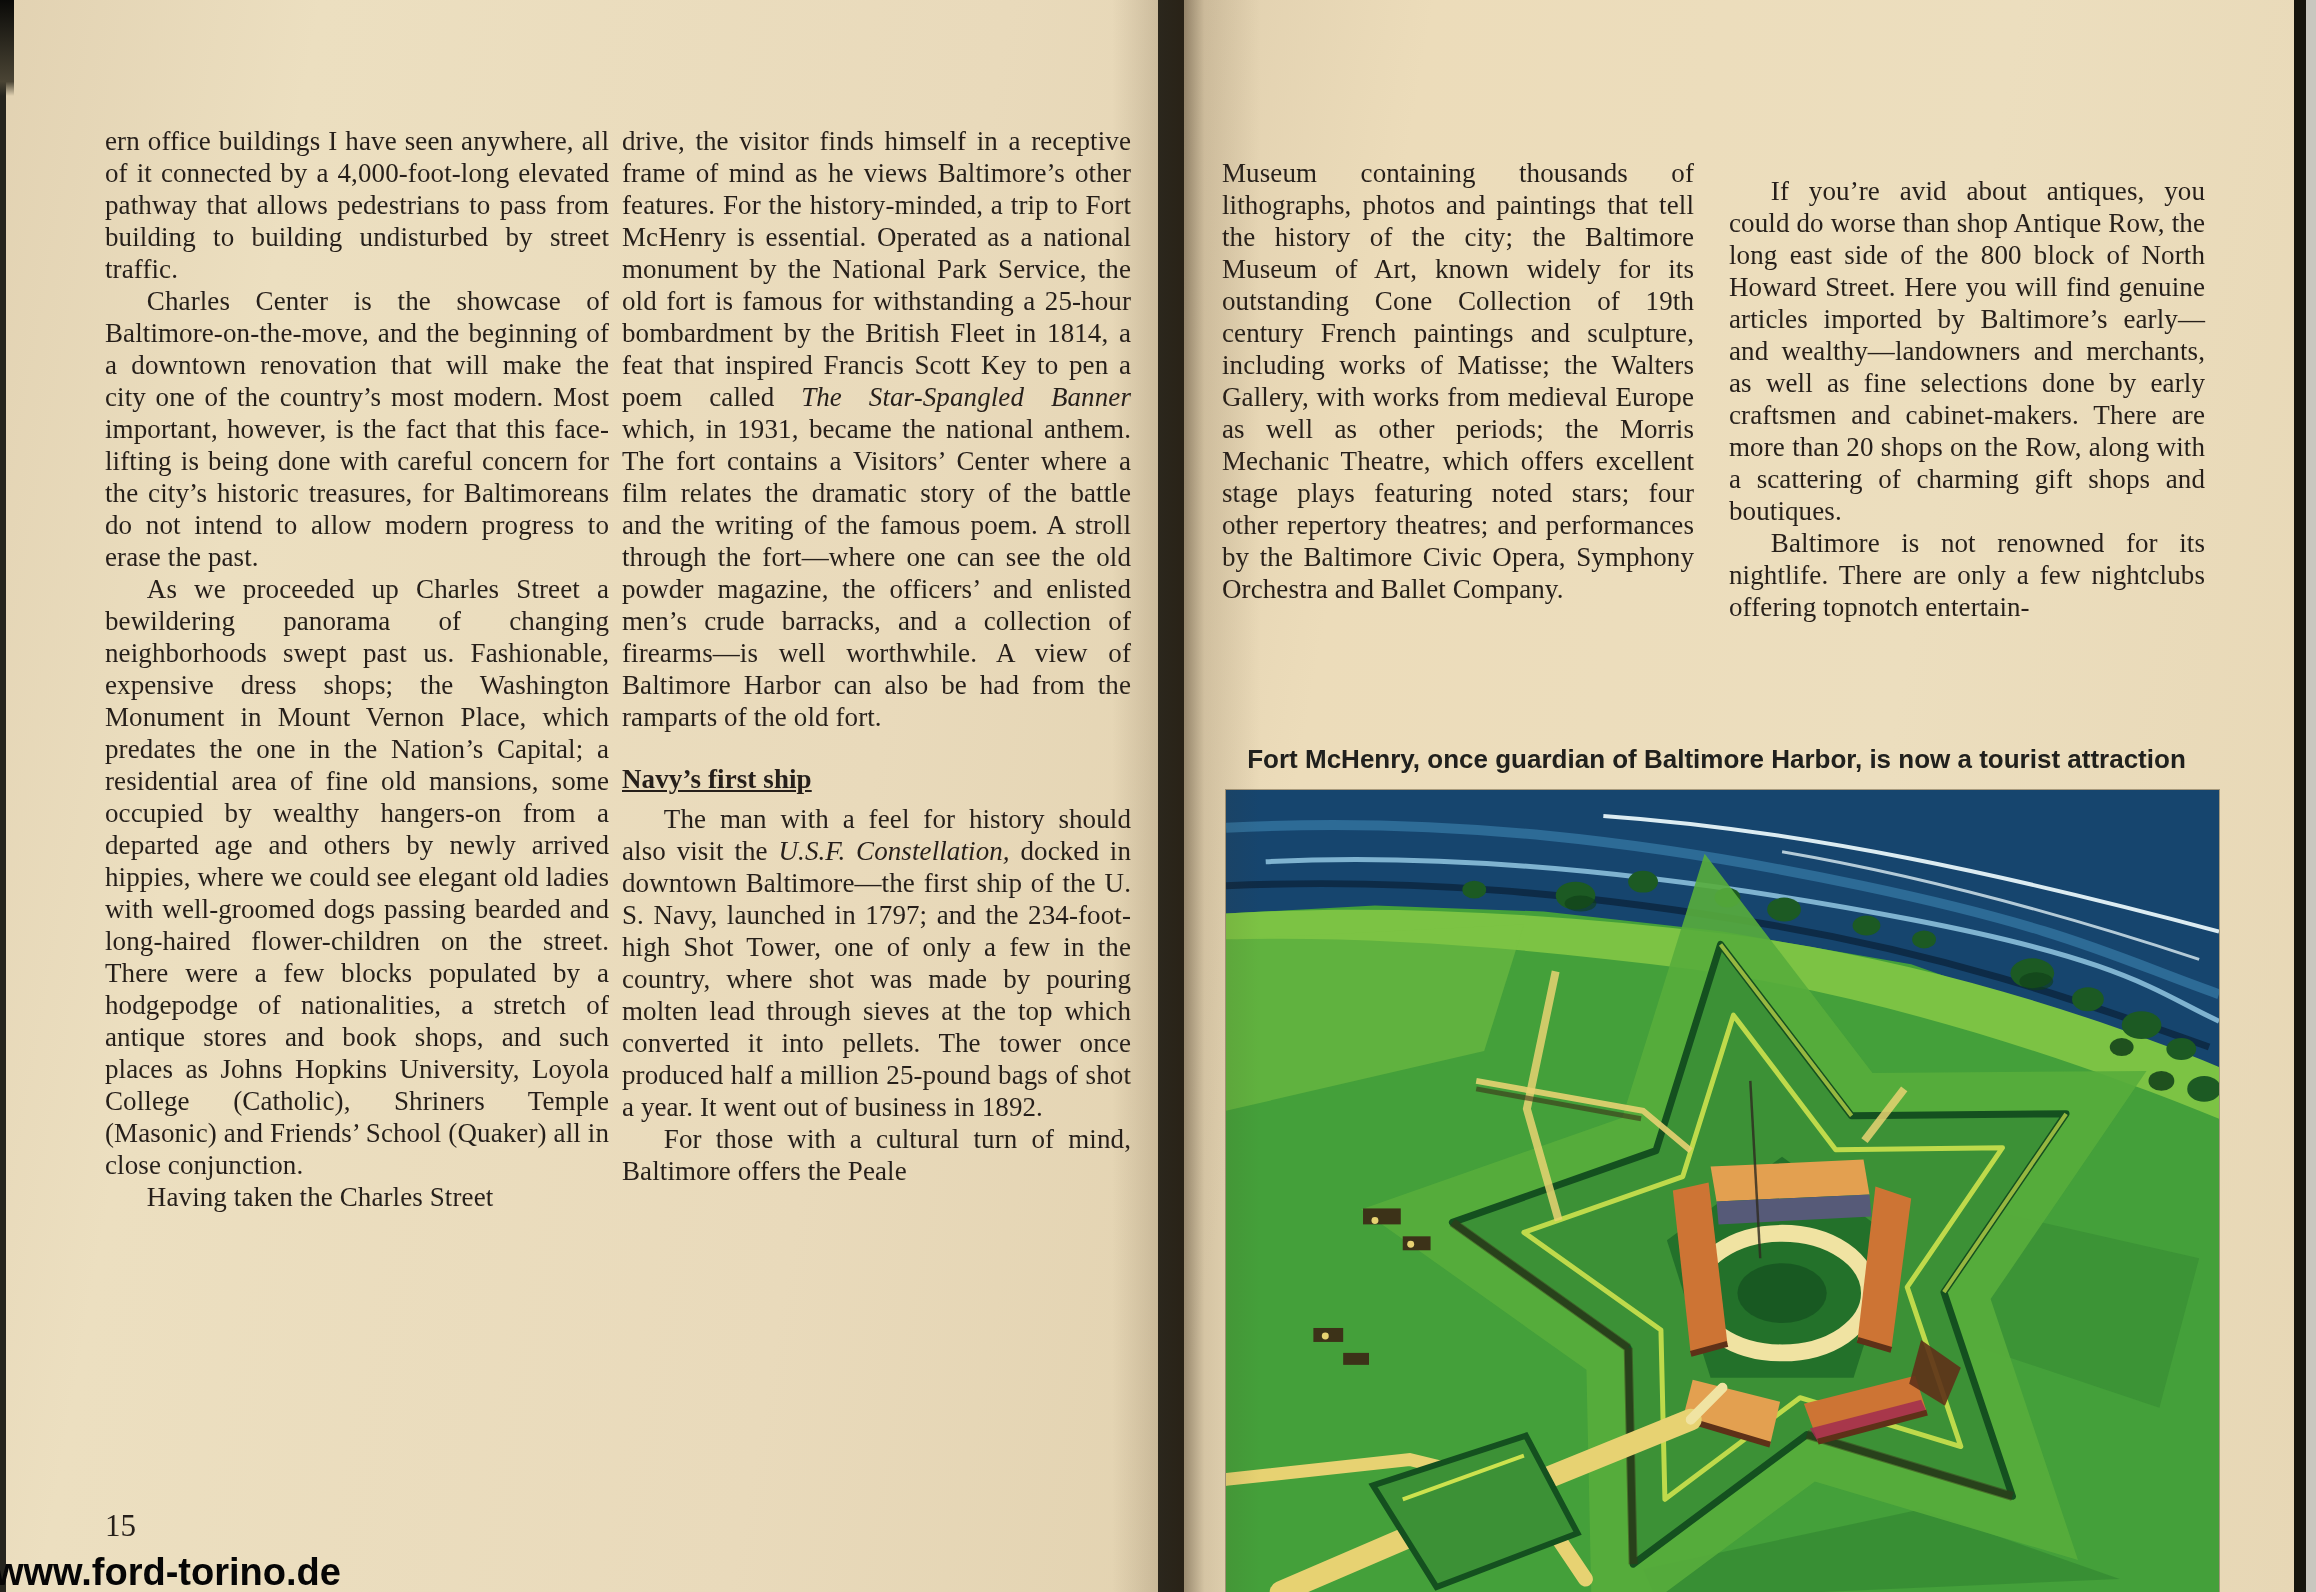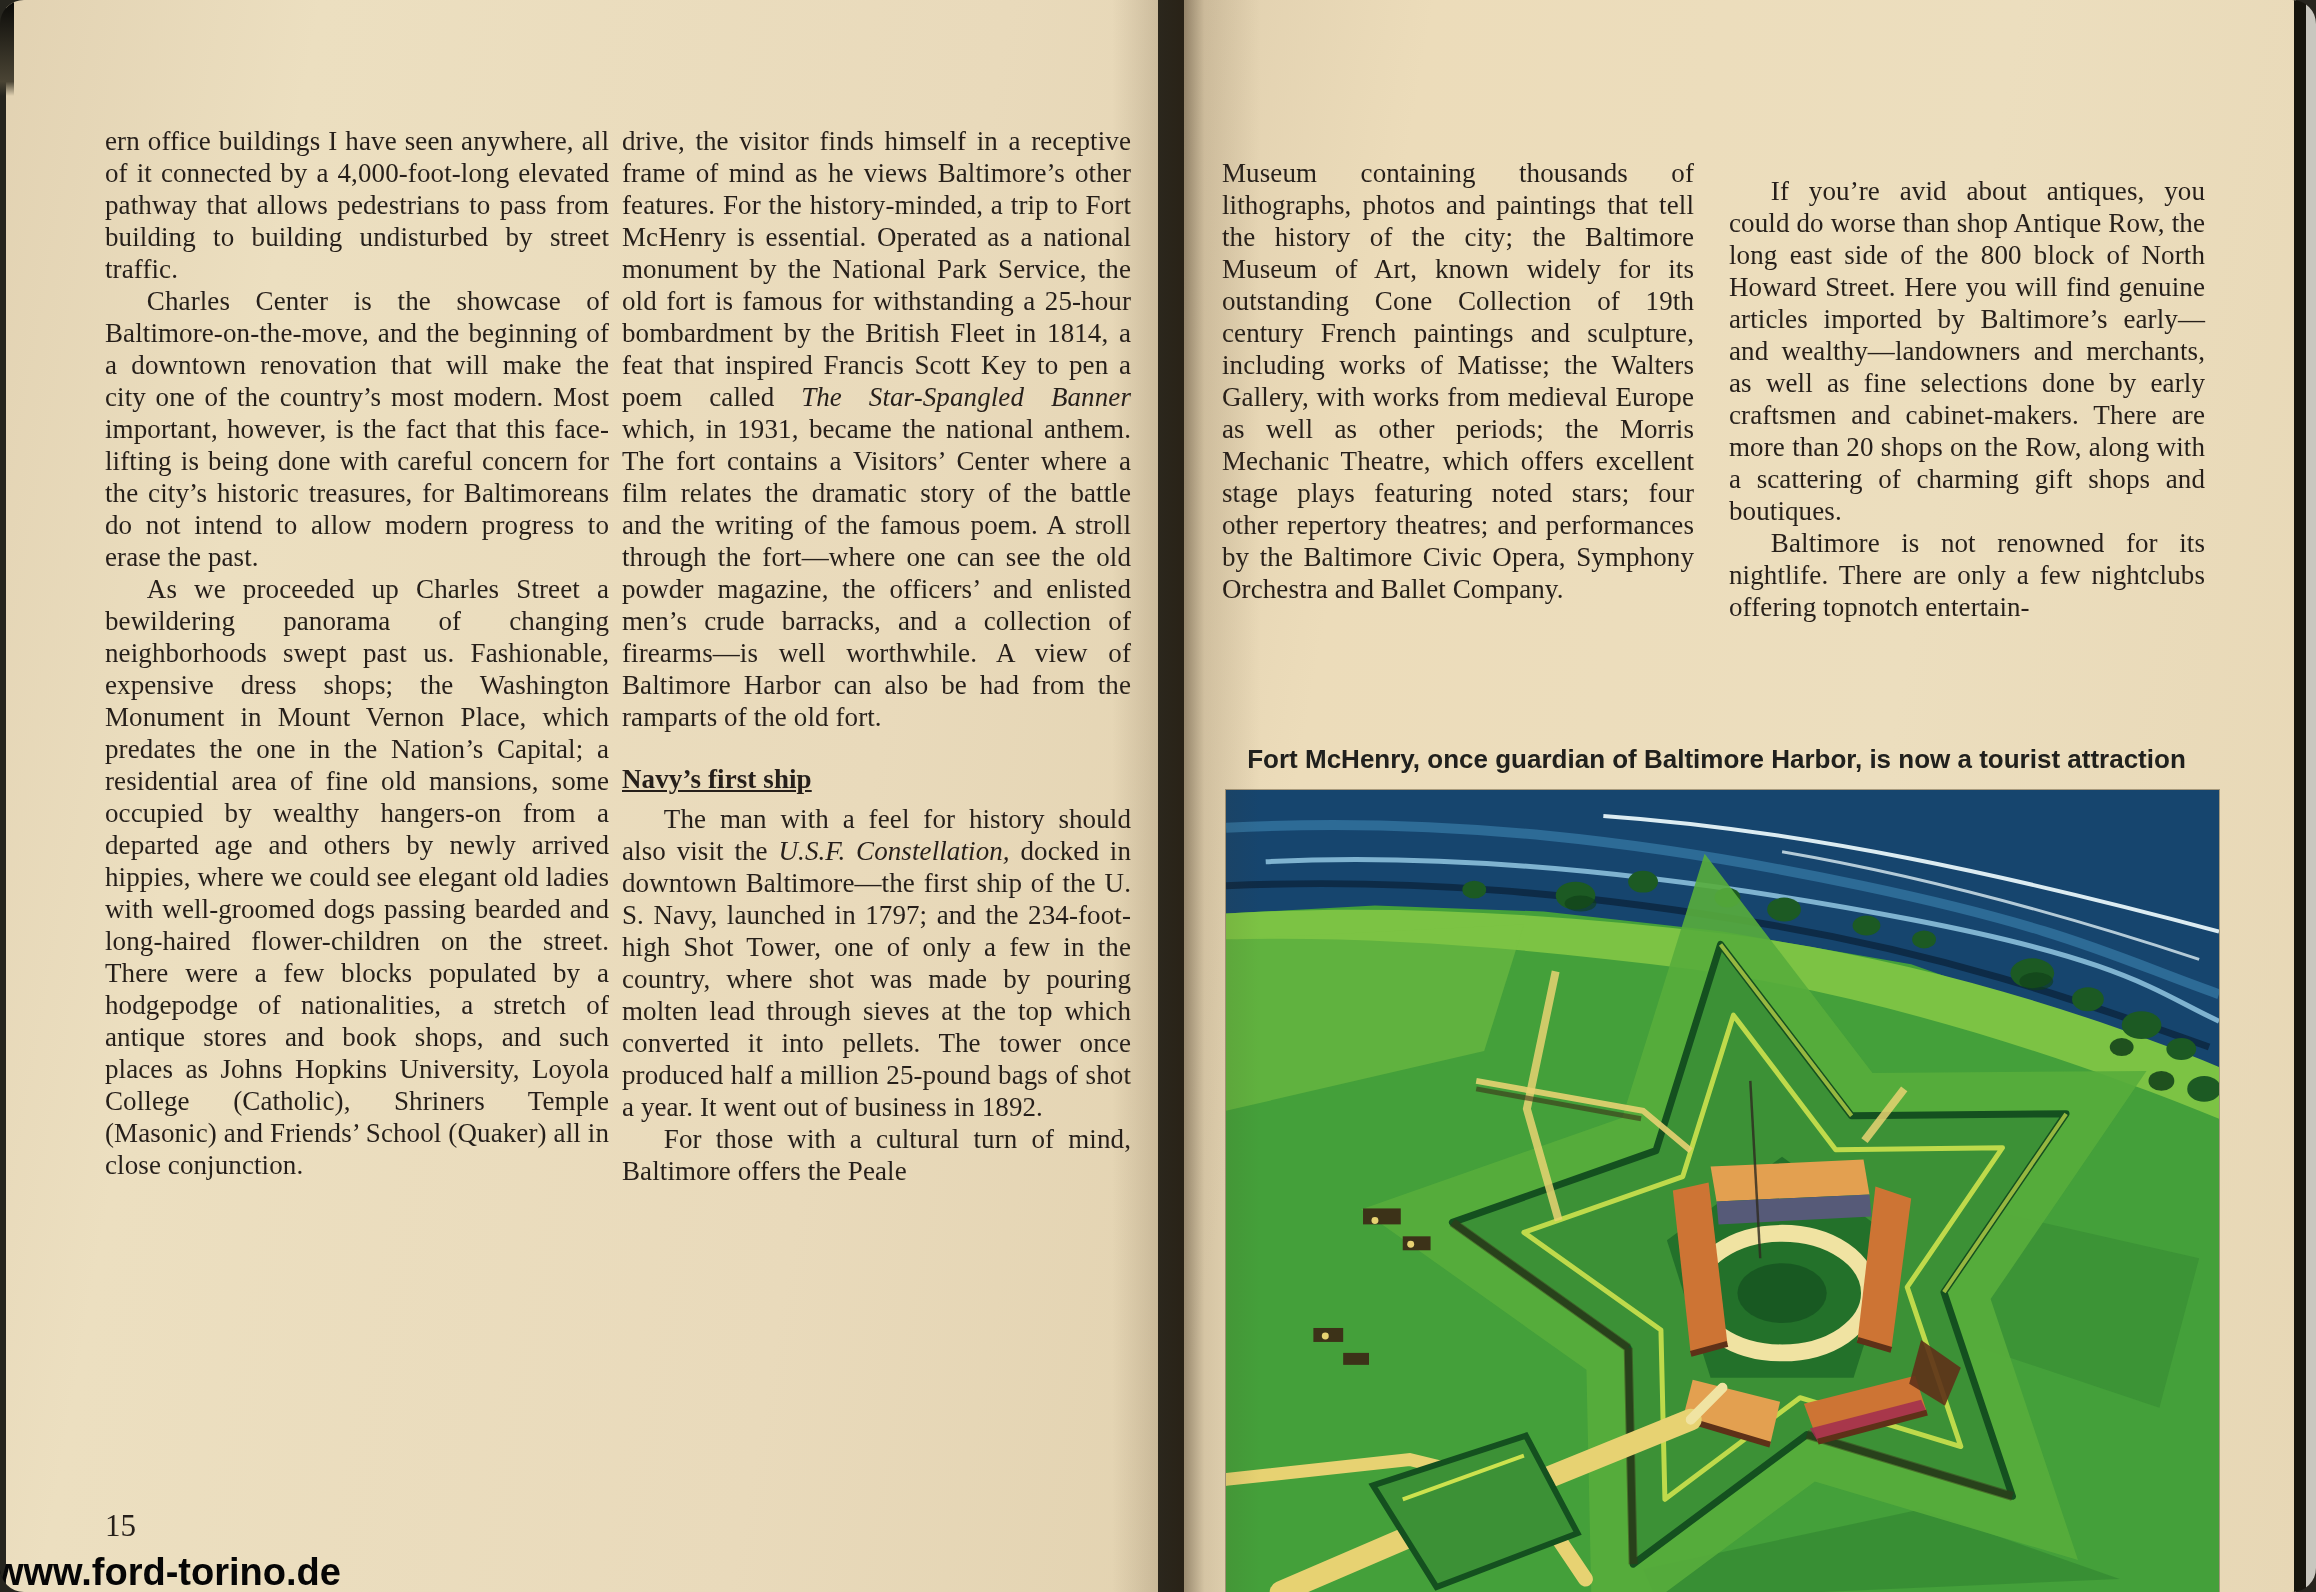--- a/index.html
+++ b/index.html
@@ -1,17 +1,17 @@
 <!DOCTYPE html>
 <html><head>
 <meta charset="utf-8">
 <style>
   html,body{margin:0;padding:0;background:#26251e;}
   .stage{position:relative;width:2316px;height:1592px;overflow:hidden;
-         font-family:"Liberation Serif",serif;color:#261f1a;border-radius:24px;}
+         font-family:"Liberation Serif",serif;color:#261f1a;}
   
   .page{position:absolute;top:0;height:1592px;}
   .page-left{left:6px;width:1152px;
     background:linear-gradient(100deg,#e2d2b2 0%,#ecdfc0 22%,#e9dabb 70%,#e3d3b1 100%);}
   .page-right{left:1184px;width:1112px;
     background:linear-gradient(100deg,#e0cfae 0%,#ecdcba 18%,#ecdebe 60%,#e7d7b5 100%);}
   .gutter{position:absolute;top:0;left:1112px;width:149px;height:1592px;pointer-events:none;
     background:linear-gradient(90deg,rgba(70,50,25,0) 0%,rgba(70,50,25,.16) 30%,rgba(45,30,12,.42) 49%,rgba(70,50,25,.14) 62%,rgba(70,50,25,0) 100%);}
   .edge-right-dark{position:absolute;top:0;left:2294px;width:12px;height:1592px;background:#16150d;}
   .edge-right-light{position:absolute;top:0;left:2306px;width:10px;height:1592px;background:#c8c7bf;}
@@ -40,20 +40,21 @@
 </head>
 <body>
 
 <div class="stage">
 
   <div class="page page-left">
     <div class="col col1">
         <p><span>ern office buildings I have seen anywhere, all of it connected by a 4,000-foot-long elevated pathway that allows pedestrians to pass from building to building undisturbed by street traffic.</span></p>
         <p class="indent"><span>Charles Center is the showcase of Baltimore-on-the-move, and the beginning of a downtown renovation that will make the city one of the country’s most modern. Most important, however, is the fact that this face-lifting is being done with careful concern for the city’s historic treasures, for Baltimoreans do not intend to allow modern progress to erase the past.</span></p>
         <p class="indent"><span>As we proceeded up Charles Street a bewildering panorama of changing neighborhoods swept past us. Fashionable, expensive dress shops; the Washington Monument in Mount Vernon Place, which predates the one in the Nation’s Capital; a residential area of fine old mansions, some occupied by wealthy hangers-on from a departed age and others by newly arrived hippies, where we could see elegant old ladies with well-groomed dogs passing bearded and long-haired flower-children on the street. There were a few blocks populated by a hodgepodge of nationalities, a stretch of antique stores and book shops, and such places as Johns Hopkins University, Loyola College (Catholic), Shriners Temple (Masonic) and Friends’ School (Quaker) all in close conjunction.</span></p>
+        <p class="indent"><span>Having taken the Charles Street</span></p>
       </div>
     <div class="col col2">
         <p><span>drive, the visitor finds himself in a receptive frame of mind as he views Baltimore’s other features. For the history-minded, a trip to Fort McHenry is essential. Operated as a national monument by the National Park Service, the old fort is famous for withstanding a 25-hour bombardment by the British Fleet in 1814, a feat that inspired Francis Scott Key to pen a poem called </span><span class="it">The Star-Spangled Banner</span><span> which, in 1931, became the national anthem. The fort contains a Visitors’ Center where a film relates the dramatic story of the battle and the writing of the famous poem. A stroll through the fort—where one can see the old powder magazine, the officers’ and enlisted men’s crude barracks, and a collection of firearms—is well worthwhile. A view of Baltimore Harbor can also be had from the ramparts of the old fort.</span></p>
         <h3><span>Navy’s first ship</span></h3>
         <p class="indent"><span>The man with a feel for history should also visit the </span><span class="it">U.S.F. Constellation,</span><span> docked in downtown Baltimore—the first ship of the U. S. Navy, launched in 1797; and the 234-foot-high Shot Tower, one of only a few in the country, where shot was made by pouring molten lead through sieves at the top which converted it into pellets. The tower once produced half a million 25-pound bags of shot a year. It went out of business in 1892.</span></p>
         <p class="indent"><span>For those with a cultural turn of mind, Baltimore offers the Peale</span></p>
       </div>
     <div class="page-number">15</div>
   </div>
 

